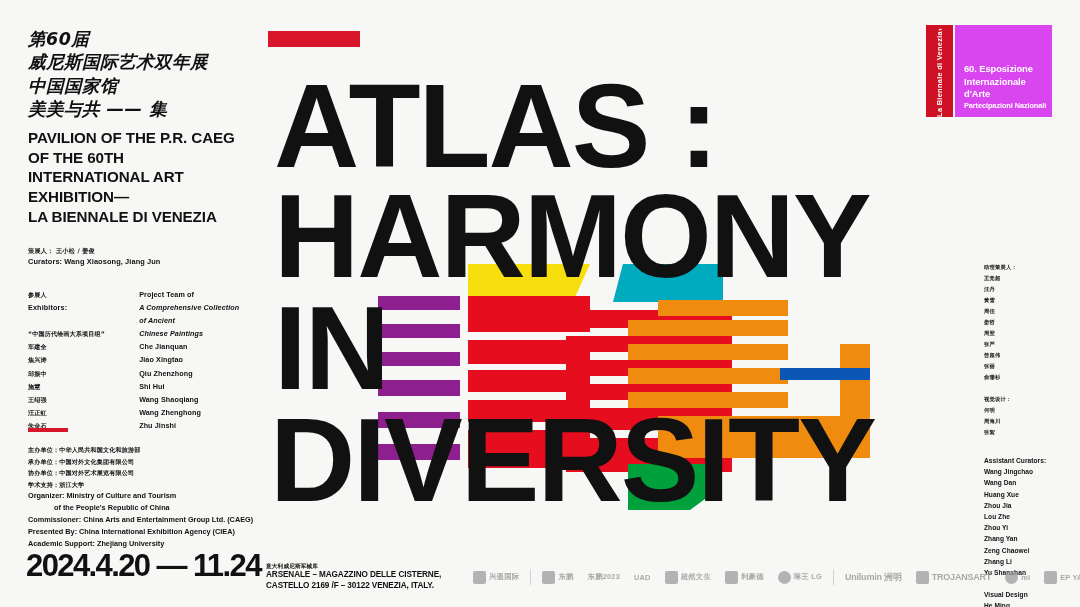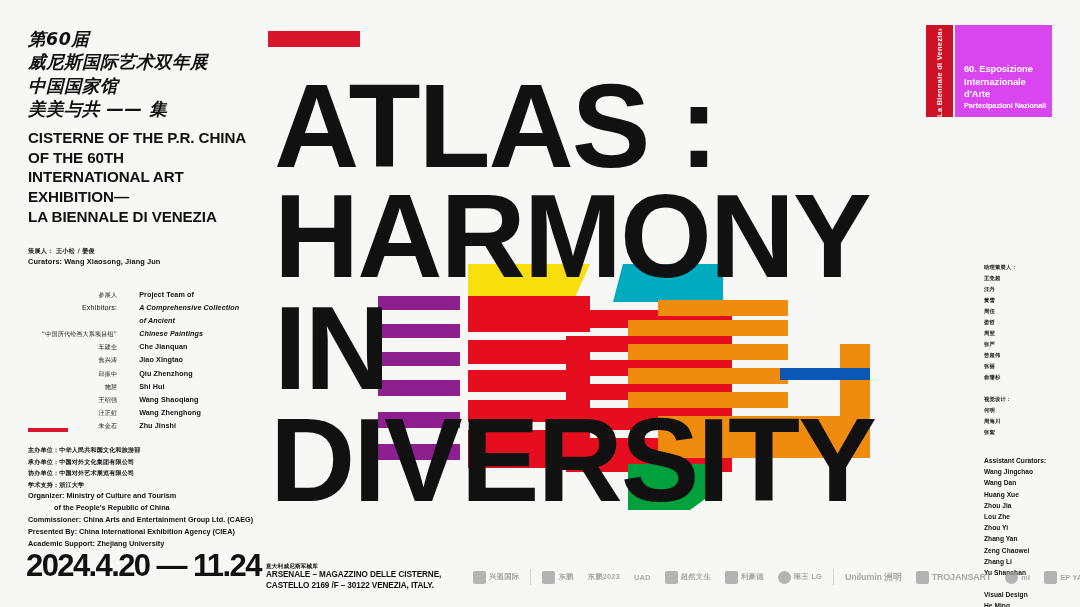--- a/index.html
+++ b/index.html
@@ -35,22 +35,22 @@
   .curators{position:absolute;left:28px;top:246px;width:240px;}
   .curators .cn{font-size:6.2px;font-weight:700;letter-spacing:.2px;line-height:1.5;
                 font-family:"DejaVu Sans","Liberation Sans",sans-serif;}
   .curators .en{font-size:7.4px;font-weight:700;letter-spacing:.1px;line-height:1.55;margin-top:1px;}
 
   
   .exh{position:absolute;left:28px;top:288px;width:230px;display:flex;gap:22px;}
   .exh-col{display:flex;flex-direction:column;}
   .exh-l{width:90px;}
   .exh-r{width:120px;}
-  .exh-l .row{font-size:6.1px;font-weight:400;line-height:13.1px;letter-spacing:.15px;
-              font-family:"DejaVu Sans","Liberation Sans",sans-serif;white-space:nowrap;text-align:right;}
+  .exh-l .row{font-size:6.1px;font-weight:700;line-height:13.1px;letter-spacing:.15px;
+              font-family:"DejaVu Sans","Liberation Sans",sans-serif;white-space:nowrap;}
   .exh-l .row.en{font-size:7.2px;font-family:"Liberation Sans",sans-serif;}
   .exh-r .row{font-size:7.2px;font-weight:700;line-height:13.1px;letter-spacing:.1px;white-space:nowrap;}
   .exh-r .row.it{font-style:italic;}
   .spacer{height:13.1px;}
 
   
   .red-tick{position:absolute;left:28px;top:428px;width:40px;height:4px;background:#d8152a;}
 
   .org{position:absolute;left:28px;top:444px;width:250px;}
   .org .cn{font-size:6.1px;font-weight:700;line-height:11.6px;letter-spacing:.15px;
@@ -134,21 +134,21 @@
   <div class="red-bar"></div>
 
   <div class="left-col">
     <div class="cn-title">
       <div>第60届</div>
       <div>威尼斯国际艺术双年展</div>
       <div>中国国家馆</div>
       <div>美美与共 —— 集</div>
     </div>
     <div class="en-title">
-      <div>CISTERNE OF THE P.R. CHINA</div>
+      <div>PAVILION OF THE P.R. CAEG</div>
       <div>OF THE 60TH</div>
       <div>INTERNATIONAL ART</div>
       <div>EXHIBITION—</div>
       <div>LA BIENNALE DI VENEZIA</div>
     </div>
   </div>
 
   <div class="curators">
     <div class="cn">策展人： 王小松 / 姜俊</div>
     <div class="en">Curators: Wang Xiaosong, Jiang Jun</div>

